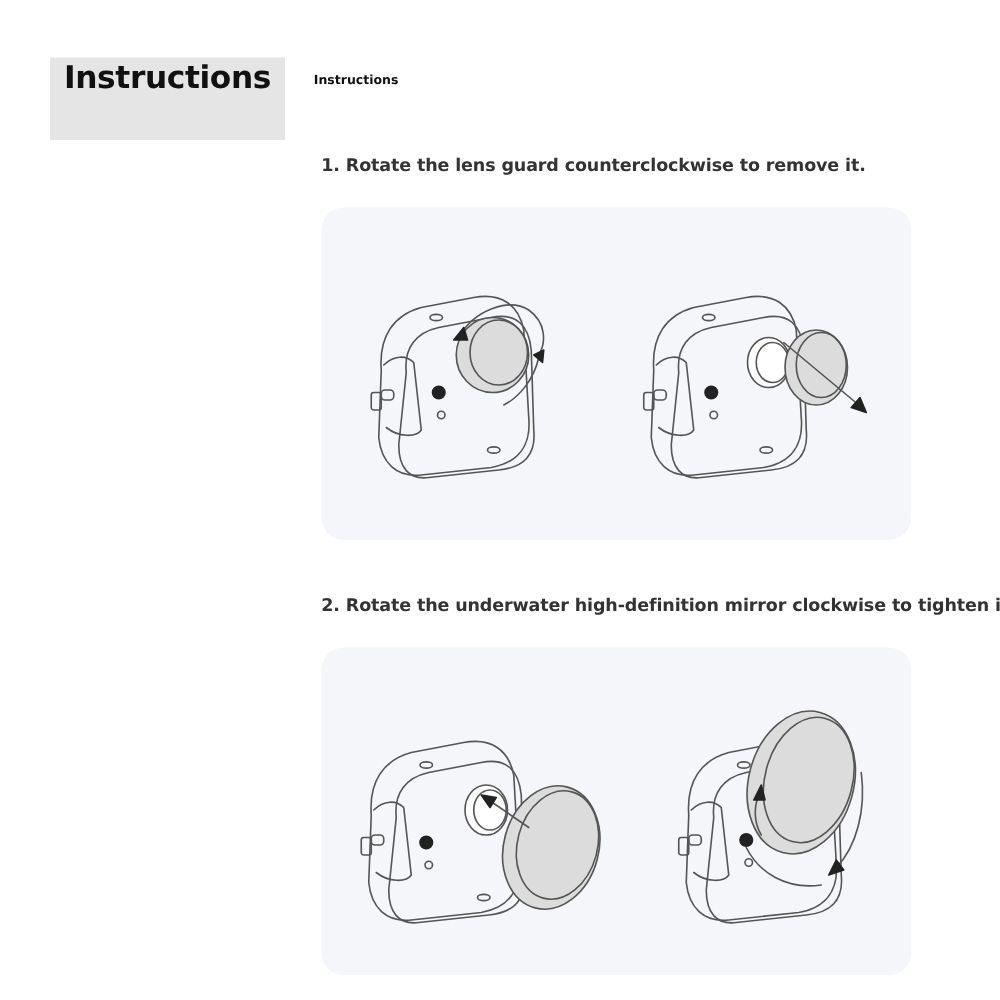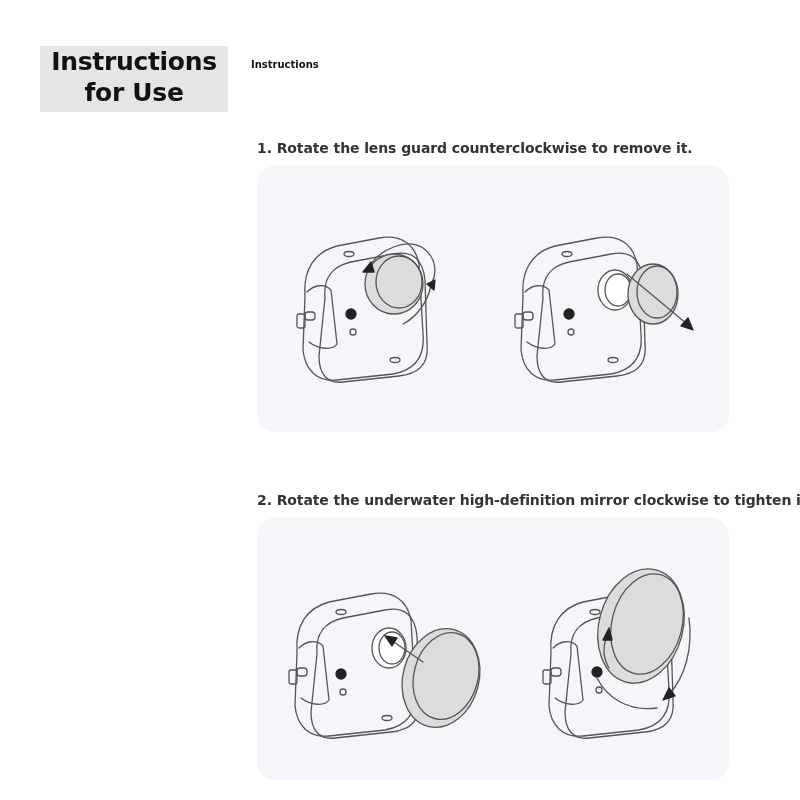--- a/index.html
+++ b/index.html
@@ -14,37 +14,36 @@
     .title-line {
       display: block; font-family: "DejaVu Sans", sans-serif; font-weight: bold;
       font-size: 25px; line-height: 31px; color: #111; letter-spacing: -0.3px;
     }
     .section-label {
       position: absolute; left: 251px; top: 59px; font-family: "DejaVu Sans", sans-serif;
       font-weight: bold; font-size: 10px; color: #111;
     }
     .step-text {
       position: absolute; left: 257px; font-family: "DejaVu Sans", sans-serif; font-weight: bold;
-      font-size: 14px; color: #333; letter-spacing: -0.1px; white-space: nowrap; margin-top: 15px;
+      font-size: 14px; color: #333; letter-spacing: -0.1px; white-space: nowrap;
     }
     .step1 { top: 125px; }
     .step2 { top: 477px; }
     .panel {
       position: absolute; left: 257px; width: 472px; background: #f5f6f9; border-radius: 18px;
     }
     .panel1 { top: 166px; height: 266px; }
     .panel2 { top: 518px; height: 262px; }
     .panel svg { position: absolute; left: 0; top: 0; }
   </style>
 </head>
 <body>
 
 <div class="title-block">
   <span class="title-line">Instructions</span>
-  <span class="title-line">for Use</span>
 </div>
 
 <div class="section-label">Instructions</div>
 
 <div class="step-text step1">1. Rotate the lens guard counterclockwise to remove it.</div>
 
 <div class="panel panel1">
   <svg width="472" height="266" viewBox="0 0 472 266" fill="none" stroke="#555" stroke-width="1.3" stroke-linecap="round" stroke-linejoin="round">
     <g transform="translate(40,68)">
       <path d="M8 62 C6 35 18 18 40 12 L82 4 C104 0 118 10 122 30 L126 100 C128 122 118 136 96 140 L40 146 C20 148 8 136 6 116 Z"></path>

